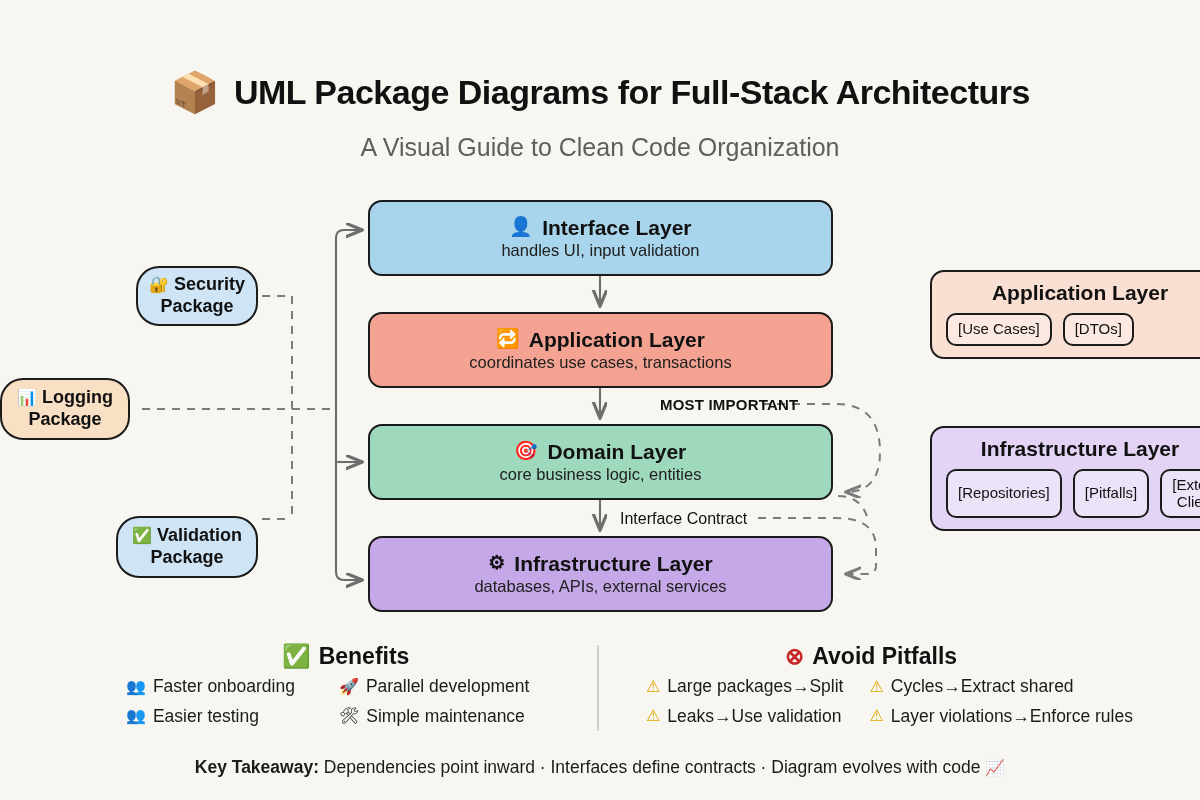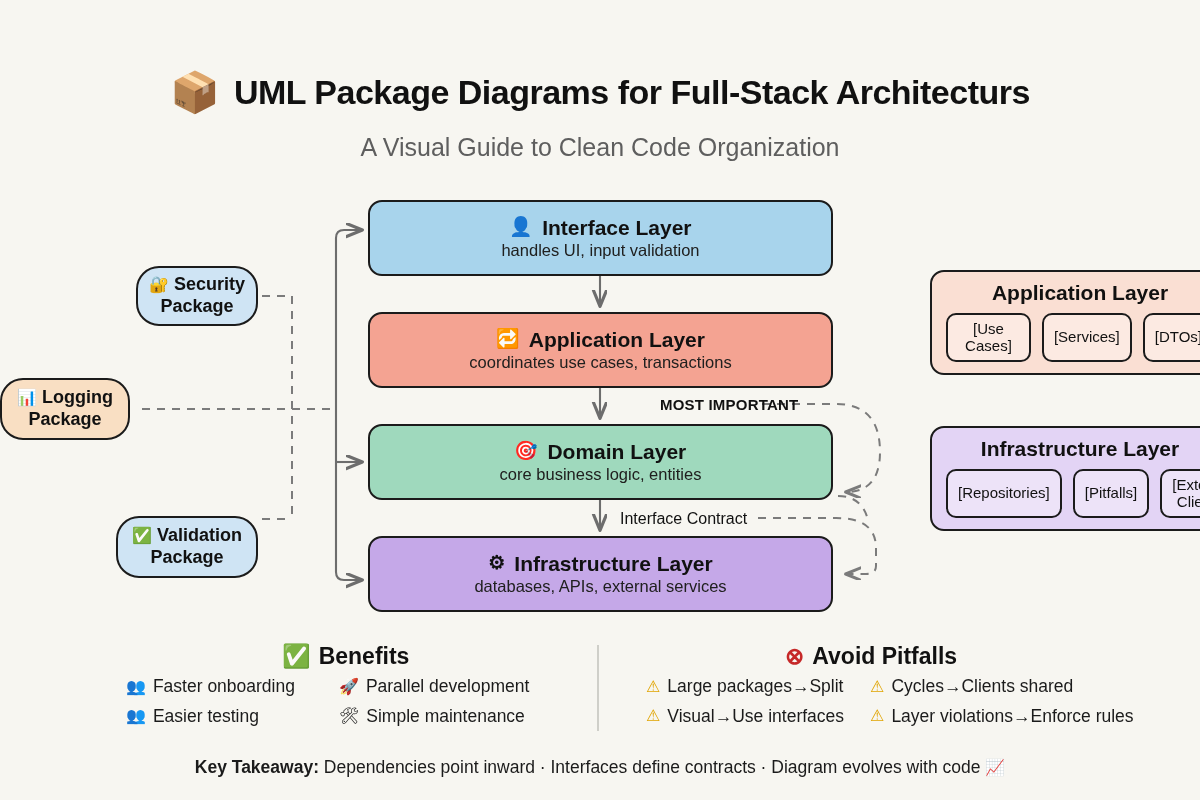--- a/index.html
+++ b/index.html
@@ -205,21 +205,20 @@
   </div>
 
   <div class="pkg" id="pkg-validation">
     <span><span class="ic">✅</span><span>Validation</span><br><span>Package</span></span>
   </div>
 
   <div class="panel" id="panel-application">
     <div class="panel-title">Application Layer</div>
     <div class="chip-row">
       <div class="chip">[Use Cases]</div>
-      <div class="chip">[Services]</div>
       <div class="chip">[DTOs]</div>
     </div>
   </div>
 
   <div class="panel" id="panel-infrastructure">
     <div class="panel-title">Infrastructure Layer</div>
     <div class="chip-row">
       <div class="chip">[Repositories]</div>
       <div class="chip">[Pitfalls]</div>
       <div class="chip">[External
@@ -256,25 +255,25 @@
     <span class="ic" style="color:#c62828;">⊗</span>
     <span>Avoid Pitfalls</span>
   </div>
   <div class="btm-grid" id="grid-pitfalls">
     <div class="btm-item">
       <span class="ic" style="color:#e0a400;">⚠</span>
       <span>Large packages→Split</span>
     </div>
     <div class="btm-item">
       <span class="ic" style="color:#e0a400;">⚠</span>
-      <span>Cycles→Clients shared</span>
-    </div>
-    <div class="btm-item">
-      <span class="ic" style="color:#e0a400;">⚠</span>
-      <span>Visual→Use interfaces</span>
+      <span>Cycles→Extract shared</span>
+    </div>
+    <div class="btm-item">
+      <span class="ic" style="color:#e0a400;">⚠</span>
+      <span>Leaks→Use validation</span>
     </div>
     <div class="btm-item">
       <span class="ic" style="color:#e0a400;">⚠</span>
       <span>Layer violations→Enforce rules</span>
     </div>
   </div>
 
   <div class="footer">
     <b>Key Takeaway:</b><span> Dependencies point inward · Interfaces define contracts · Diagram evolves with code </span><span class="ic">📈</span>
   </div>

